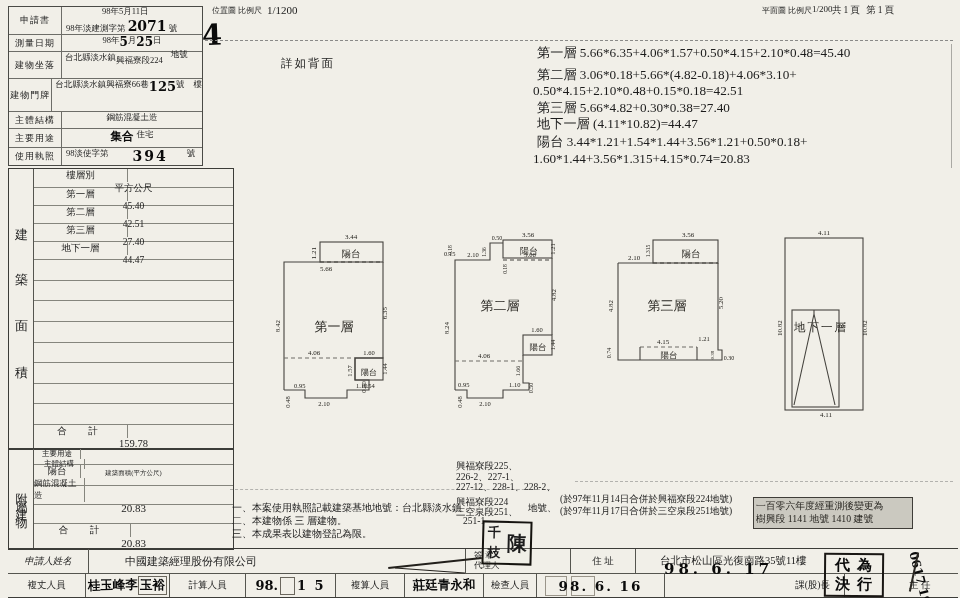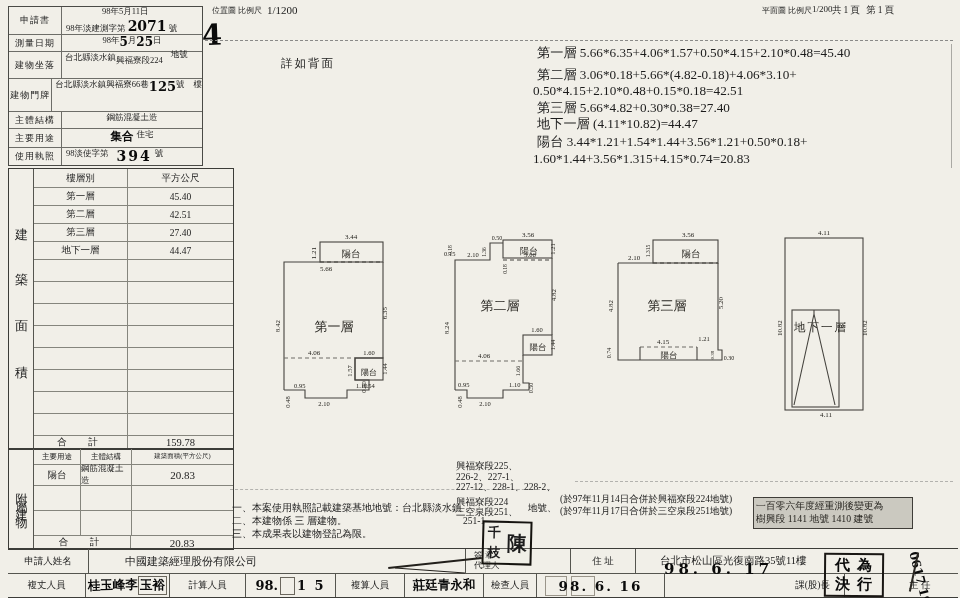--- a/index.html
+++ b/index.html
@@ -15,21 +15,21 @@
   .frow{display:flex;border-bottom:1px solid #6d6d68;align-items:stretch;}
   .frow:last-child{border-bottom:none;}
   .flabel{width:52px;border-right:1px solid #6d6d68;display:flex;align-items:center;justify-content:center;
           font-size:9px;letter-spacing:1px;}
   .fval{flex:1;position:relative;font-size:8.5px;display:flex;align-items:flex-start;}
   
   .tbl{border:1.5px solid #3c3c38;display:flex;background:transparent;}
   .strip{border-right:1.1px solid #55554f;display:flex;align-items:center;justify-content:center;}
   .vtext{writing-mode:vertical-rl;text-orientation:upright;font-size:13px;}
   .tcol{flex:1;display:flex;flex-direction:column;}
-  .trow{display:flex;border-bottom:1px solid #85857d;}
+  .trow{display:flex;border-bottom:1px solid #85857d;flex-direction:column;}
   .trow:last-child{border-bottom:none;}
   .tc{display:flex;align-items:center;justify-content:center;font-size:9.5px;}
   .br{border-right:1px solid #85857d;}
   
   .foot{left:8px;top:548px;width:950px;height:48px;border-top:1.5px solid #3c3c38;border-bottom:1.5px solid #3c3c38;}
   .foot .r1,.foot .r2{display:flex;height:24px;}
   .foot .r2{border-top:1px solid #55554f;height:23px;}
   .fc{border-right:1px solid #55554f;display:flex;align-items:center;justify-content:center;
       font-size:9.5px;position:relative;overflow:visible;}
   .fc:last-child{border-right:none;}
@@ -99,21 +99,21 @@
     </div>
     <div class="frow" style="height:18px;">
       <div class="flabel">主要用途</div>
       <div class="fval" style="justify-content:center;">
         <span class="hand nw" style="font-size:11.5px;margin-right:3px;">集合</span>
         <span class="nw">住宅</span>
       </div>
     </div>
     <div class="frow" style="height:18px;">
       <div class="flabel">使用執照</div>
-      <div class="fval" style="padding-left:4px;">
+      <div class="fval" style="padding-left:4px;gap:16px;">
         <span class="nw">98淡使字第</span>
         <span class="hand nw" style="font-size:14px;letter-spacing:2px;margin:0 3px 0 8px;">394</span>
         <span class="nw">號</span>
       </div>
     </div>
   </div>
 
   <div class="abs tbl" style="left:8px;top:168px;width:224px;height:280px;">
     <div class="strip" style="width:24px;">
       <div class="vtext" style="letter-spacing:46px;">建築面積</div>
@@ -342,21 +342,21 @@
   <div class="abs nw" style="left:560px;top:493px;font-size:9.5px;">(於97年11月14日合併於興福寮段224地號)</div>
   <div class="abs nw" style="left:560px;top:505px;font-size:9.5px;">(於97年11月17日合併於三空泉段251地號)</div>
   <div class="abs" style="left:753px;top:497px;width:154px;height:28px;background:#cbc9c0;border:1px solid #3f3d38;
        font-size:9.8px;line-height:13px;padding:1px 2px;color:#26241f;">
     <div class="nw">一百零六年度經重測後變更為</div>
     <div class="nw">樹興段 1141 地號 1410 建號</div>
   </div>
 
   <div class="abs foot">
     <div class="r1">
-      <div class="fc" style="width:80px;">申請人姓名</div>
+      <div class="fc" style="width:80px;font-style:italic;">申請人姓名</div>
       <div class="fc" style="width:340px;justify-content:flex-start;padding-left:36px;font-size:11px;">中國建築經理股份有限公司</div>
       <div class="fc" style="width:96px;flex-direction:column;align-items:flex-start;justify-content:center;padding-left:8px;font-size:8.5px;line-height:1.15;">
         <span>簽 章</span>
         <span>代理人</span>
       </div>
       <div class="fc" style="width:64px;">住 址</div>
       <div class="fc" style="flex:1;justify-content:flex-start;padding-left:24px;font-size:10.5px;">台北市松山區光復南路35號11樓</div>
     </div>
     <div class="r2">
       <div class="fc" style="width:77px;">複丈人員</div>

